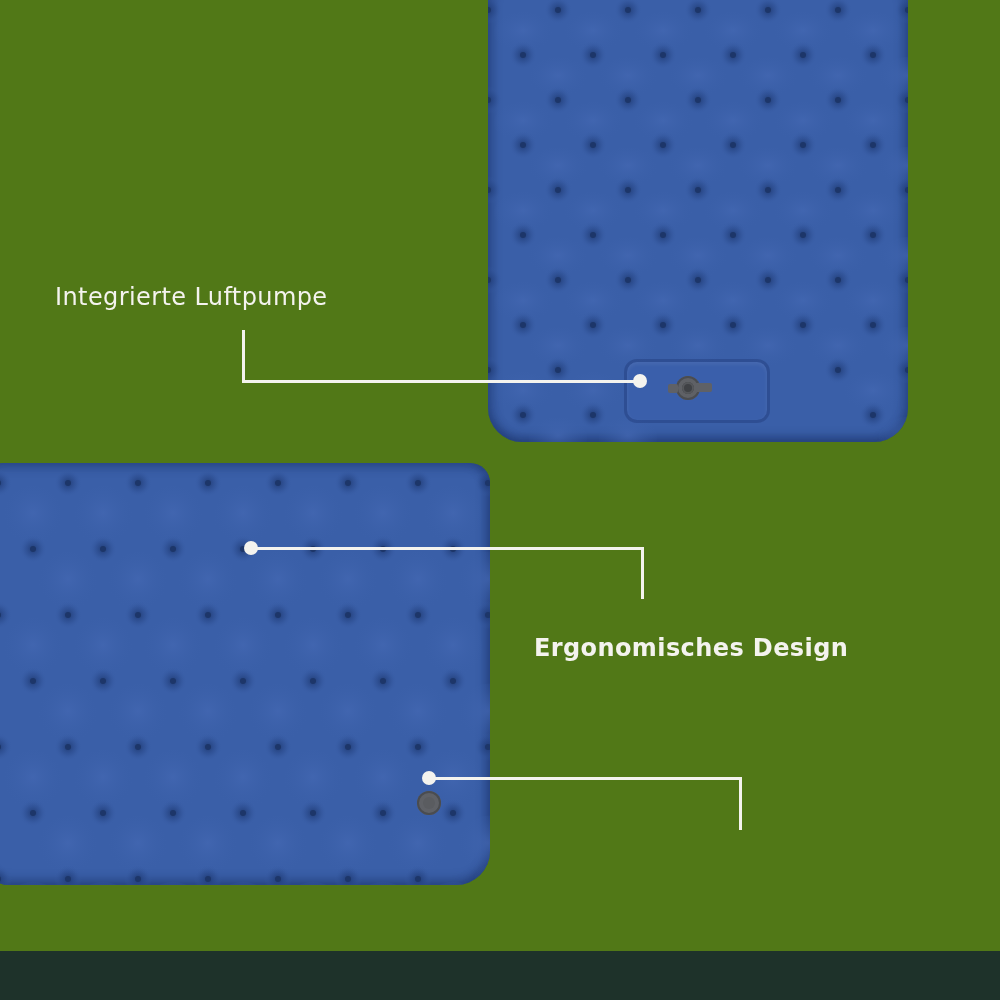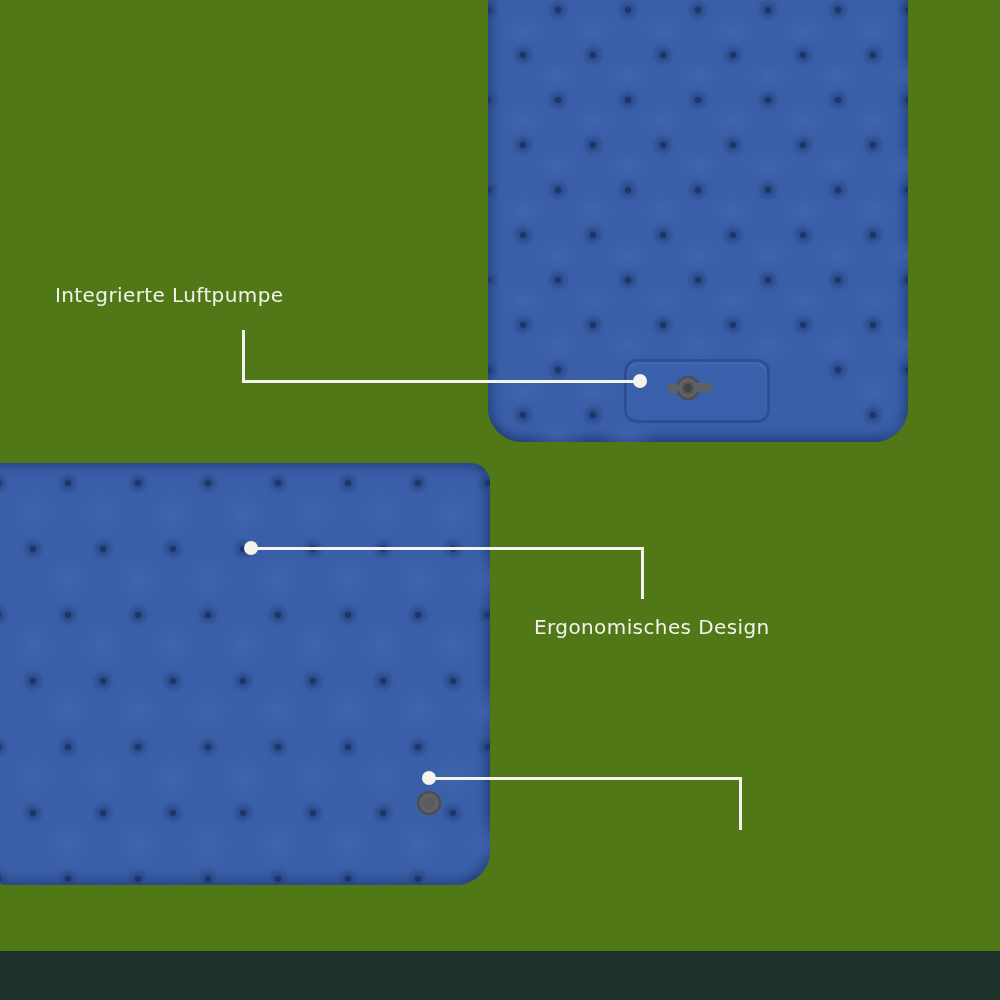--- a/index.html
+++ b/index.html
@@ -9,21 +9,21 @@
   .mat { position: absolute; background: var(--mat); overflow: hidden; }
   .mat svg { position: absolute; left: 0; top: 0; }
   .mat-top { left: 488px; top: -10px; width: 420px; height: 452px; border-radius: 10px 10px 34px 34px; box-shadow: inset 0 -6px 10px rgba(20,40,90,.35), inset 6px 0 8px rgba(20,40,90,.25), inset -6px 0 8px rgba(20,40,90,.25); }
   .mat-bottom { left: -12px; top: 463px; width: 502px; height: 422px; border-radius: 14px 20px 34px 20px; box-shadow: inset 0 -6px 10px rgba(20,40,90,.35), inset 0 6px 8px rgba(20,40,90,.25), inset -6px 0 8px rgba(20,40,90,.25); }
   .pump-panel { position: absolute; left: 139px; top: 372px; width: 140px; height: 58px; border-radius: 10px; background: #3a5fab; box-shadow: 0 0 0 3px rgba(25,50,110,.35), inset 0 2px 4px rgba(255,255,255,.08); }
   .valve { position: absolute; border-radius: 50%; background: #5f6166; box-shadow: inset 0 0 0 2px #4a4c50; }
   .valve-core { position: absolute; left: 50%; top: 50%; width: 12px; height: 12px; margin: -6px 0 0 -6px; border-radius: 50%; background: #3f4145; box-shadow: inset 0 0 0 2px #55575b; }
   .valve-tab { position: absolute; background: #5f6166; border-radius: 2px; }
   .callout-line { position: absolute; background: #f4f3ee; }
   .callout-dot { position: absolute; width: 14px; height: 14px; border-radius: 50%; background: #f4f3ee; margin: -7px 0 0 -7px; }
-  .label { position: absolute; color: #f4f3ee; font-family: "DejaVu Sans", sans-serif; font-size: 20px; font-weight: 400; letter-spacing: 0.4px; white-space: nowrap; line-height: 1; }
+  .label { position: absolute; color: #f4f3ee; font-family: "DejaVu Sans", sans-serif; font-size: 24px; font-weight: 400; letter-spacing: 0.4px; white-space: nowrap; line-height: 1; }
 </style>
 </head>
 <body>
 
 <div class="canvas" style="--bg:#517817; --footer:#1e322a; --mat:#3a5fa8;">
 
   <div class="mat mat-top">
     <svg width="420" height="452">
       <defs>
         <radialGradient id="tuft" cx="50%" cy="50%" r="50%">
@@ -466,20 +466,20 @@
   </div>
 
   <div class="label" style="left:55px; top:285px;">Integrierte Luftpumpe</div>
   <div class="callout-line" style="left:242px; top:330px; width:3px; height:53px;"></div>
   <div class="callout-line" style="left:242px; top:380px; width:398px; height:3px;"></div>
   <div class="callout-dot" style="left:640px; top:381px;"></div>
 
   <div class="callout-dot" style="left:251px; top:548px;"></div>
   <div class="callout-line" style="left:251px; top:547px; width:393px; height:3px;"></div>
   <div class="callout-line" style="left:641px; top:547px; width:3px; height:52px;"></div>
-  <div class="label" style="left:534px; top:617px;">Ergonomisches Design</div>
+  <div class="label" style="left:534px; top:636px;font-weight:bold;">Ergonomisches Design</div>
 
   <div class="callout-dot" style="left:429px; top:778px;"></div>
   <div class="callout-line" style="left:429px; top:777px; width:313px; height:3px;"></div>
   <div class="callout-line" style="left:739px; top:777px; width:3px; height:53px;"></div>
 
   <div class="footer-band"></div>
 </div>
 
 </body></html>

